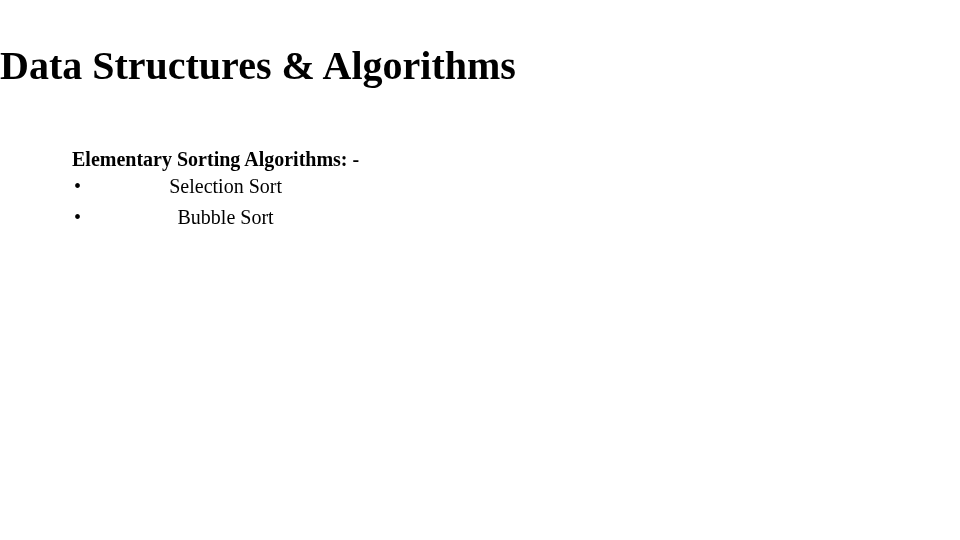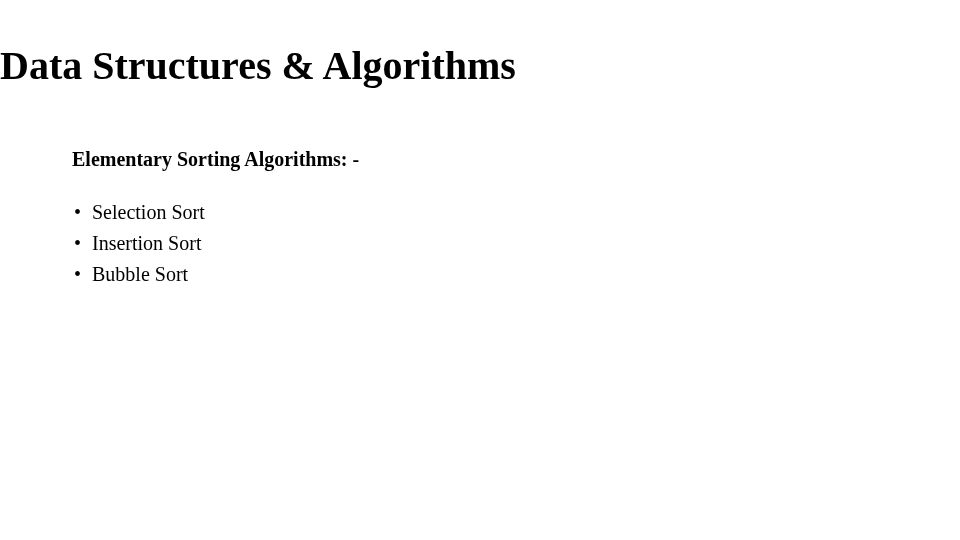--- a/index.html
+++ b/index.html
@@ -25,25 +25,26 @@
       font-weight: bold;
     }
     .content {
       position: absolute;
       top: 148px;
       left: 72px;
     }
     .subtitle {
       font-size: 20px;
       font-weight: bold;
-      margin-bottom: 26px;
+      margin-bottom: 0;
     }
     ul {
       list-style: none;
       padding-left: 2px;
+      text-align: center;
     }
     li {
       font-size: 20px;
       line-height: 1.55;
       padding-left: 18px;
       position: relative;
     }
     li::before {
       content: "•";
       position: absolute;
@@ -53,16 +54,15 @@
   </style>
 </head>
 <body>
 
 <h1 class="slide-title">Data Structures &amp; Algorithms</h1>
 
 <div class="content">
   <div class="subtitle">Elementary Sorting Algorithms: -</div>
   <ul>
     <li>Selection Sort</li>
-    <li>Insertion Sort</li>
     <li>Bubble Sort</li>
   </ul>
 </div>
 
 </body></html>

